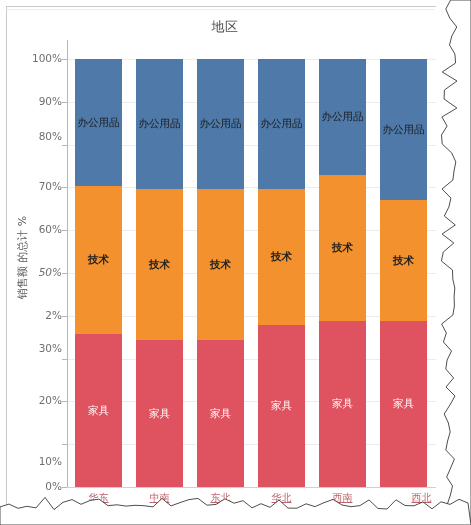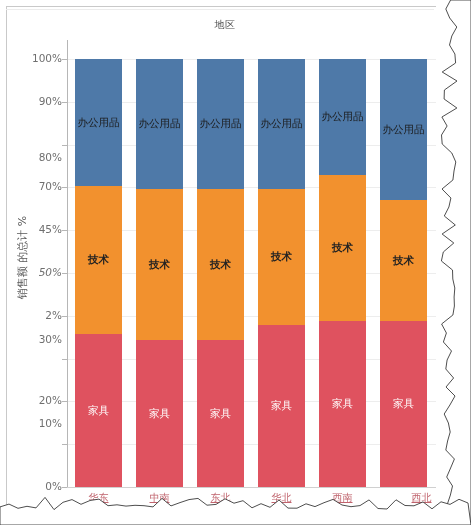--- a/index.html
+++ b/index.html
@@ -13,21 +13,21 @@
   
   .frame-left{position:absolute;left:6px;top:6px;width:1px;height:500px;background:#c9c9c9;}
   .frame-top{position:absolute;left:6px;top:6px;width:430px;height:1px;background:#c9c9c9;}
   .frame-top2{position:absolute;left:6px;top:9px;width:428px;height:1px;background:#ececec;}
 
   
   .chart{position:absolute;left:0;top:0;width:471px;height:525px;}
 
   .title{
     position:absolute;left:60px;top:18px;width:330px;
-    text-align:center;font-size:10px;color:#4a4a4a;
+    text-align:center;font-size:13px;color:#4a4a4a;
     font-family:"DejaVu Sans","Liberation Sans",sans-serif;
     letter-spacing:0.5px;
   }
 
   
   .yaxis-line{position:absolute;left:67px;top:40px;width:1px;height:448px;background:#b6b6b6;}
   .ytick{
     position:absolute;right:0;width:36px;text-align:right;
     font-size:10.5px;color:#6f6f6f;
     font-family:"DejaVu Sans","Liberation Sans",sans-serif;
@@ -87,49 +87,49 @@
     <div class="title">地区</div>
 
     <div class="ylabel">销售额 的总计 %</div>
 
     <div class="yaxis-line"></div>
     <div id="yticks">
         <div class="ytick-wrap" style="top: 480px;">
           <div class="ytick">0%</div>
         </div>
         <div class="ytick-mark" style="top: 487px;"></div>
-        <div class="ytick-wrap" style="top: 417px;">
+        <div class="ytick-wrap" style="top: 455px;">
           <div class="ytick">10%</div>
         </div>
         <div class="ytick-mark" style="top: 444px;"></div>
         <div class="ytick-wrap" style="top: 394.4px;">
           <div class="ytick">20%</div>
         </div>
         <div class="ytick-mark" style="top: 401px;"></div>
-        <div class="ytick-wrap" style="top: 333px; text-decoration: underline;">
+        <div class="ytick-wrap" style="top: 342px; text-decoration: underline;">
           <div class="ytick">30%</div>
         </div>
         <div class="ytick-mark" style="top: 359px;"></div>
         <div class="ytick-wrap" style="top: 308.8px;">
           <div class="ytick">2%</div>
         </div>
         <div class="ytick-mark" style="top: 316px;"></div>
         <div class="ytick-wrap" style="top: 266px; font-style: italic;">
           <div class="ytick">50%</div>
         </div>
         <div class="ytick-mark" style="top: 273px;"></div>
         <div class="ytick-wrap" style="top: 223.2px;">
-          <div class="ytick">45%</div>
+          <div class="ytick">60%</div>
         </div>
         <div class="ytick-mark" style="top: 230px;"></div>
         <div class="ytick-wrap" style="top: 180.4px;">
           <div class="ytick">70%</div>
         </div>
         <div class="ytick-mark" style="top: 187px;"></div>
-        <div class="ytick-wrap" style="top: 151px;">
+        <div class="ytick-wrap" style="top: 130px;">
           <div class="ytick">80%</div>
         </div>
         <div class="ytick-mark" style="top: 145px;"></div>
         <div class="ytick-wrap" style="top: 94.8px; text-decoration: underline;">
           <div class="ytick">90%</div>
         </div>
         <div class="ytick-mark" style="top: 102px;"></div>
         <div class="ytick-wrap" style="top: 52px;">
           <div class="ytick">100%</div>
         </div>

